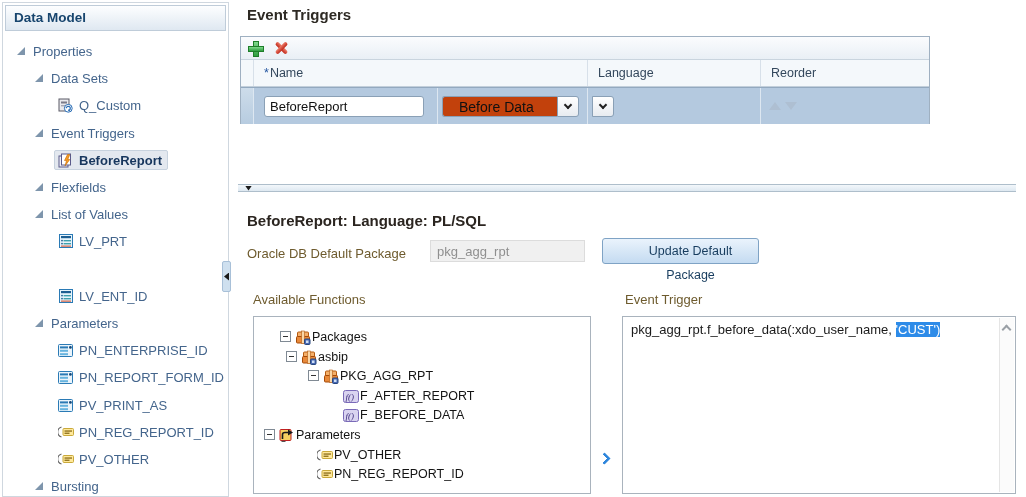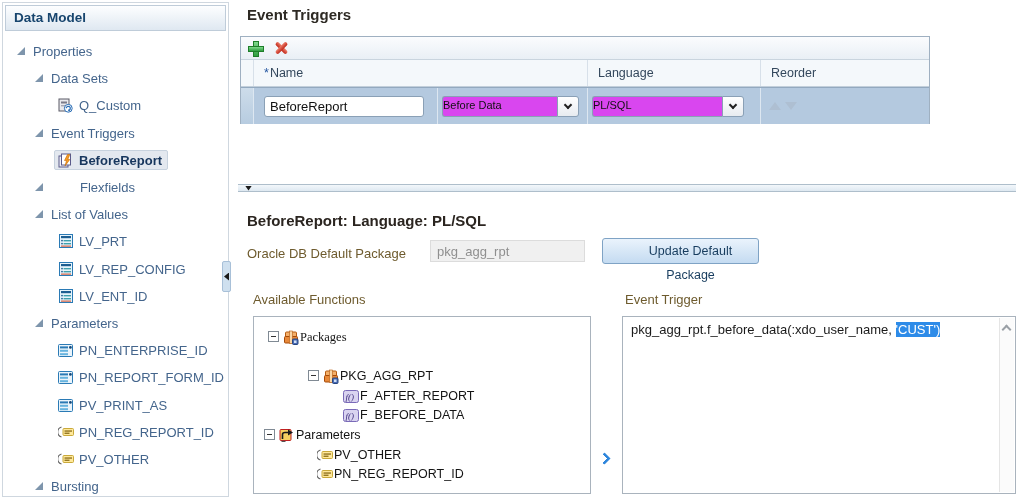--- a/index.html
+++ b/index.html
@@ -53,22 +53,22 @@
   .hcell.first { border-left:none; }
   .req { color:#2456a0; margin-right:1px; }
   .et-row { position:absolute; left:0; top:50px; right:0; height:37px; background:#b4c9df;
               border-top:1px solid #93a9bf; }
   .rcell { position:absolute; top:0; height:100%; display:flex; align-items:center;
               border-left:1px solid rgba(255,255,255,0.55); }
   .sel-cell { background:linear-gradient(#cddcea,#b7cce0); }
   .txt-input { height:21px; border:1px solid #8aa0b6; border-radius:3px; background:#fff;
               font-size:13px; color:#111; padding:0 5px; font-family:"Liberation Sans",sans-serif; }
   .dropdown { display:flex; height:21px; cursor:pointer; }
-  .dd-value { background:#d946ef; border:1px solid #8aa0b6; border-right:none;
-              border-radius:3px 0 0 3px; font-size:11px; color:#111; padding:2px 6px 0 0;
+  .dd-value { background:#c2410c; border:1px solid #8aa0b6; border-right:none;
+              border-radius:3px 0 0 3px; font-size:14px; color:#111; padding:2px 6px 0 16px;
               white-space:nowrap; overflow:hidden; }
   .dd-btn { width:22px; background:linear-gradient(#ffffff,#e7ebf0); border:1px solid #8aa0b6;
               border-radius:0 3px 3px 0; display:flex; align-items:center; justify-content:center; }
   .dd-chev { width:6px; height:6px; border-right:2px solid #222; border-bottom:2px solid #222;
               transform:rotate(45deg); margin-top:-3px; }
   .tri-up { width:12px; height:8px; background:#aebfd2; clip-path:polygon(50% 0,100% 100%,0 100%); }
   .tri-down { width:12px; height:8px; background:#aebfd2; clip-path:polygon(0 0,100% 0,50% 100%); }
 
   
   .splitter { position:absolute; left:238px; top:184px; width:778px; height:8px;
@@ -157,21 +157,21 @@
         <div class="stree-row selected" style="top: 119px; left: 51px;">
           <span class="ticon">
             <svg width="16" height="15" viewBox="0 0 16 15">
               <rect x="1" y="3" width="9" height="11" fill="#eef0f6" stroke="#5a5a8a"></rect>
               <rect x="3.5" y="1" width="9" height="11" fill="#fff" stroke="#5a5a8a"></rect>
               <path d="M9.5 1.5L6.5 7.5h2L7 13l4.8-6.5h-2l2-5z" fill="#f59a23" stroke="#c56a00" stroke-width="0.6"></path>
             </svg>
           </span>
           <span class="tlabel">BeforeReport</span>
         </div>
-        <div class="stree-row" style="top: 146px; left: 32px; gap: 29px;">
+        <div class="stree-row" style="top: 146px; left: 32px;">
           <span class="disc"></span>
           <span class="tlabel">Flexfields</span>
         </div>
         <div class="stree-row" style="top: 173px; left: 32px;">
           <span class="disc"></span>
           <span class="tlabel">List of Values</span>
         </div>
         <div class="stree-row" style="top: 200px; left: 54px;">
           <span class="ticon">
             <svg width="14" height="14" viewBox="0 0 14 14">
@@ -179,46 +179,32 @@
               <rect x="2" y="2" width="10" height="2.2" fill="#1d5e91"></rect>
               <circle cx="3" cy="6.6" r="0.9" fill="#1d5e91"></circle>
               <rect x="4.6" y="6" width="7.4" height="1.4" fill="#3fa0ad"></rect>
               <circle cx="3" cy="9.6" r="0.9" fill="#1d5e91"></circle>
               <rect x="4.6" y="9" width="7.4" height="1.4" fill="#3fa0ad"></rect>
               <rect x="2" y="11.6" width="10" height="1" fill="#cc4422"></rect>
             </svg>
           </span>
           <span class="tlabel">LV_PRT</span>
         </div>
-        <div class="stree-row" style="top: 228px; left: 54px;">
+        <div class="stree-row" style="top: 255px; left: 54px;">
           <span class="ticon">
             <svg width="14" height="14" viewBox="0 0 14 14">
               <rect x="0.5" y="0.5" width="13" height="13" fill="#e8f4fb" stroke="#2a7ab5"></rect>
               <rect x="2" y="2" width="10" height="2.2" fill="#1d5e91"></rect>
               <circle cx="3" cy="6.6" r="0.9" fill="#1d5e91"></circle>
               <rect x="4.6" y="6" width="7.4" height="1.4" fill="#3fa0ad"></rect>
               <circle cx="3" cy="9.6" r="0.9" fill="#1d5e91"></circle>
               <rect x="4.6" y="9" width="7.4" height="1.4" fill="#3fa0ad"></rect>
               <rect x="2" y="11.6" width="10" height="1" fill="#cc4422"></rect>
             </svg>
           </span>
-          <span class="tlabel">LV_REP_CONFIG</span>
-        </div>
-        <div class="stree-row" style="top: 255px; left: 54px;">
-          <span class="ticon">
-            <svg width="14" height="14" viewBox="0 0 14 14">
-              <rect x="0.5" y="0.5" width="13" height="13" fill="#e8f4fb" stroke="#2a7ab5"></rect>
-              <rect x="2" y="2" width="10" height="2.2" fill="#1d5e91"></rect>
-              <circle cx="3" cy="6.6" r="0.9" fill="#1d5e91"></circle>
-              <rect x="4.6" y="6" width="7.4" height="1.4" fill="#3fa0ad"></rect>
-              <circle cx="3" cy="9.6" r="0.9" fill="#1d5e91"></circle>
-              <rect x="4.6" y="9" width="7.4" height="1.4" fill="#3fa0ad"></rect>
-              <rect x="2" y="11.6" width="10" height="1" fill="#cc4422"></rect>
-            </svg>
-          </span>
           <span class="tlabel">LV_ENT_ID</span>
         </div>
         <div class="stree-row" style="top: 282px; left: 32px;">
           <span class="disc"></span>
           <span class="tlabel">Parameters</span>
         </div>
         <div class="stree-row" style="top: 309px; left: 54px;">
           <span class="ticon">
             <svg width="15" height="13" viewBox="0 0 15 13">
               <rect x="0.5" y="0.5" width="14" height="12" rx="1" fill="#eaf4fb" stroke="#2a7ab5"></rect>
@@ -309,21 +295,20 @@
       <div class="rcell" style="left:196px;width:150px;padding-left:4px;">
         <span class="dropdown">
           <span class="dd-value" style="width:115px;">Before Data</span>
           <span class="dd-btn">
               <span class="dd-chev"></span>
             </span>
         </span>
       </div>
       <div class="rcell" style="left:346px;width:173px;padding-left:4px;">
         <span class="dropdown">
-          <span class="dd-value" style="width:130px;">PL/SQL</span>
           <span class="dd-btn">
               <span class="dd-chev"></span>
             </span>
         </span>
       </div>
       <div class="rcell" style="left:519px;width:169px;padding-left:8px;gap:4px;">
         <span class="tri-up"></span>
         <span class="tri-down"></span>
       </div>
     </div>
@@ -337,32 +322,45 @@
 
   <div class="h2">BeforeReport: Language: PL/SQL</div>
   <div class="brown-label pkg-label">Oracle DB Default Package</div>
   <input class="pkg-input" disabled="" value="pkg_agg_rpt" style="">
   <div class="update-btn">Update Default Package</div>
 
   <div class="brown-label af-label">Available Functions</div>
   <div class="brown-label et-label">Event Trigger</div>
 
   <div class="func-box" id="functions-tree">
-      <div class="ftree-row" style="top: 12px; left: 4px; right: 0px; font-family: Liberation Serif, serif;">
+      <div class="ftree-row" style="top: 12px; left: 16px; right: 0px;">
         <span class="expand-box" style="left:10px;top:2px;"></span>
         <span class="ficon" style="left:24px;top:0;">
           <svg width="16" height="15" viewBox="0 0 16 15">
             <rect x="2.5" y="2" width="11" height="5" rx="1" fill="#f5b06a" stroke="#b55a10"></rect>
             <rect x="1.5" y="6.5" width="13" height="6.5" rx="1" fill="#e8893a" stroke="#a54a08"></rect>
             <rect x="6.5" y="1" width="3" height="12.5" fill="#fad7a8" stroke="#b55a10" stroke-width="0.6"></rect>
             <rect x="9.5" y="9" width="5.5" height="5.5" rx="1" fill="#4a6ab5" stroke="#27477f"></rect>
             <rect x="11" y="10.5" width="2.5" height="2.5" fill="#cfe0f5"></rect>
           </svg>
         </span>
         <span class="flabel" style="left:42px;top:1px;">Packages</span>
+      </div>
+      <div class="ftree-row" style="top: 32px; left: 0px; right: 0px;">
+        <span class="expand-box" style="left:32px;top:2px;"></span>
+        <span class="ficon" style="left:46px;top:0;">
+          <svg width="16" height="15" viewBox="0 0 16 15">
+            <rect x="2.5" y="2" width="11" height="5" rx="1" fill="#f5b06a" stroke="#b55a10"></rect>
+            <rect x="1.5" y="6.5" width="13" height="6.5" rx="1" fill="#e8893a" stroke="#a54a08"></rect>
+            <rect x="6.5" y="1" width="3" height="12.5" fill="#fad7a8" stroke="#b55a10" stroke-width="0.6"></rect>
+            <rect x="9.5" y="9" width="5.5" height="5.5" rx="1" fill="#4a6ab5" stroke="#27477f"></rect>
+            <rect x="11" y="10.5" width="2.5" height="2.5" fill="#cfe0f5"></rect>
+          </svg>
+        </span>
+        <span class="flabel" style="left:64px;top:1px;">asbip</span>
       </div>
       <div class="ftree-row" style="top: 51px; left: 0px; right: 0px;">
         <span class="expand-box" style="left:54px;top:2px;"></span>
         <span class="ficon" style="left:68px;top:0;">
           <svg width="16" height="15" viewBox="0 0 16 15">
             <rect x="2.5" y="2" width="11" height="5" rx="1" fill="#f5b06a" stroke="#b55a10"></rect>
             <rect x="1.5" y="6.5" width="13" height="6.5" rx="1" fill="#e8893a" stroke="#a54a08"></rect>
             <rect x="6.5" y="1" width="3" height="12.5" fill="#fad7a8" stroke="#b55a10" stroke-width="0.6"></rect>
             <rect x="9.5" y="9" width="5.5" height="5.5" rx="1" fill="#4a6ab5" stroke="#27477f"></rect>
             <rect x="11" y="10.5" width="2.5" height="2.5" fill="#cfe0f5"></rect>

